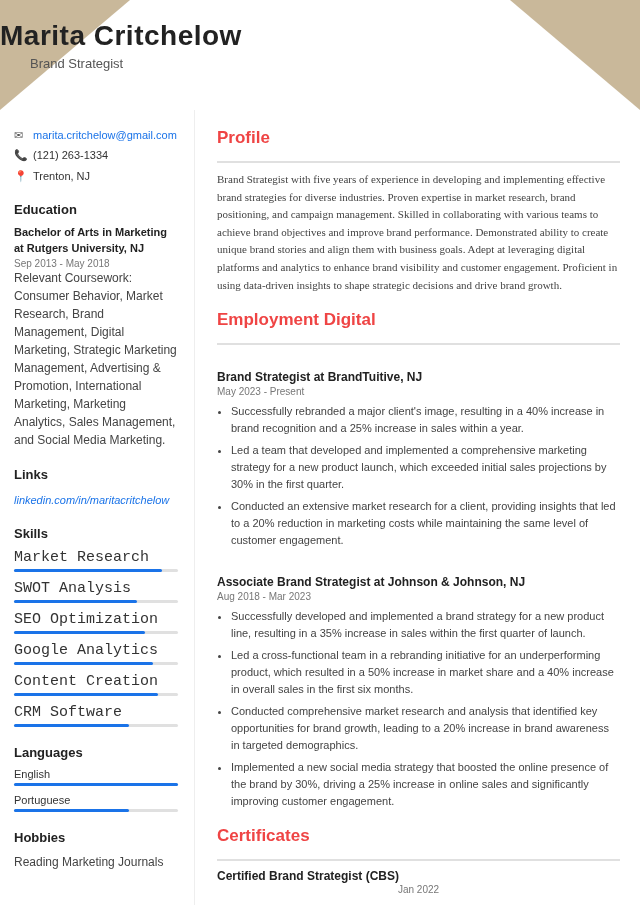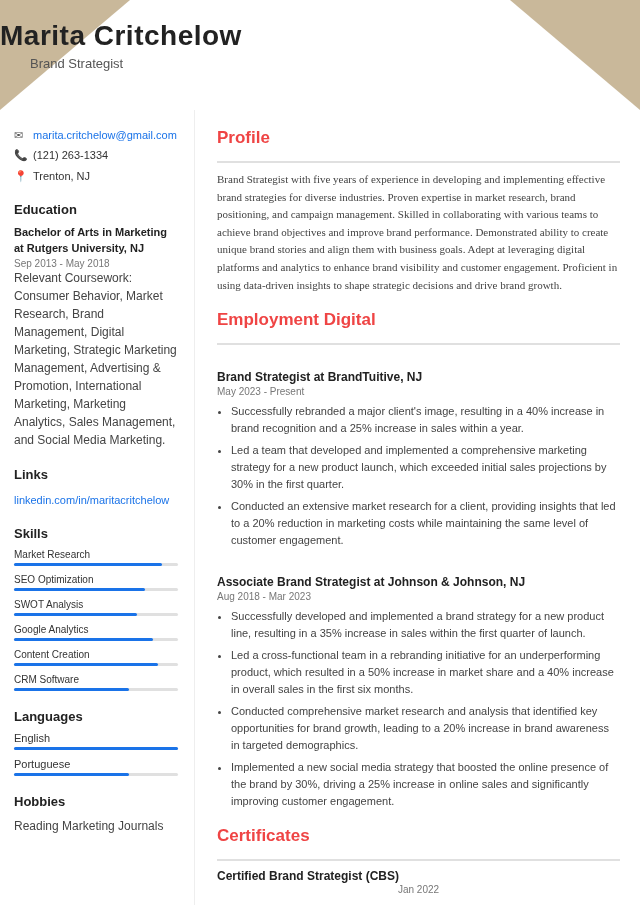--- a/index.html
+++ b/index.html
@@ -117,29 +117,31 @@
     }
     .edu-courses {
       font-size: 12px;
       color: #444;
       line-height: 1.5;
     }
     .link-item a {
       color: #1a73e8;
       font-size: 11px;
       text-decoration: none;
+      font-style: italic;
     }
     
     .skill-item {
       margin-bottom: 8px;
     }
     .skill-label {
-      font-size: 10px;
+      font-size: 15px;
       color: #333;
       margin-bottom: 3px;
+      font-family: Liberation Mono, monospace;
     }
     .skill-bar-bg {
       height: 3px;
       background: #e0e0e0;
       border-radius: 2px;
       width: 100%;
     }
     .skill-bar-fill {
       height: 3px;
       background: #1a73e8;
@@ -259,29 +261,29 @@
 
       <div class="sidebar-section">
         <div class="sidebar-section-title">Skills</div>
         <div class="skill-item">
           <div class="skill-label">Market Research</div>
           <div class="skill-bar-bg">
             <div class="skill-bar-fill" style="width:90%"></div>
           </div>
         </div>
         <div class="skill-item">
+          <div class="skill-label">SWOT Analysis</div>
+          <div class="skill-bar-bg">
+            <div class="skill-bar-fill" style="width:75%"></div>
+          </div>
+        </div>
+        <div class="skill-item">
           <div class="skill-label">SEO Optimization</div>
           <div class="skill-bar-bg">
             <div class="skill-bar-fill" style="width:80%"></div>
-          </div>
-        </div>
-        <div class="skill-item">
-          <div class="skill-label">SWOT Analysis</div>
-          <div class="skill-bar-bg">
-            <div class="skill-bar-fill" style="width:75%"></div>
           </div>
         </div>
         <div class="skill-item">
           <div class="skill-label">Google Analytics</div>
           <div class="skill-bar-bg">
             <div class="skill-bar-fill" style="width:85%"></div>
           </div>
         </div>
         <div class="skill-item">
           <div class="skill-label">Content Creation</div>

